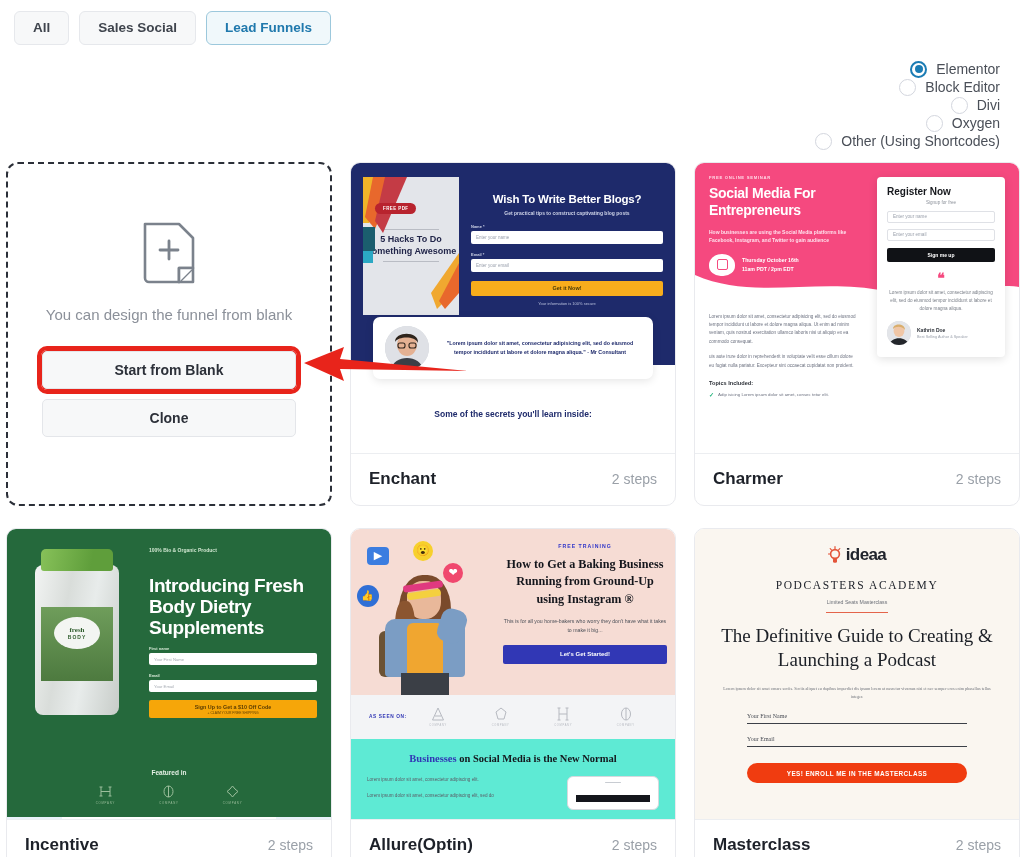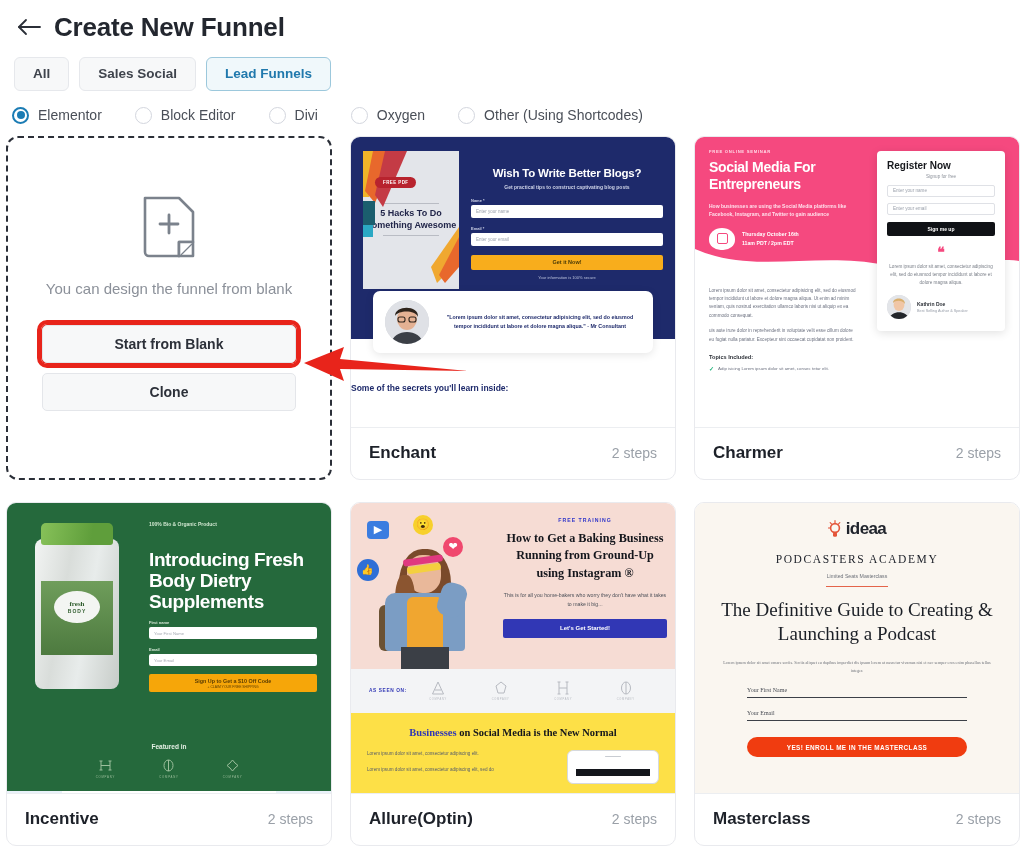--- a/index.html
+++ b/index.html
@@ -28,21 +28,21 @@
   .tab {
     border: 1px solid #e6e8ec; background: #f7f8f9; color: #3f444d;
     border-radius: 6px; font-size: 13.5px; font-weight: bold;
     padding: 9px 18px; cursor: pointer; line-height: 1; white-space: nowrap;
   }
   .tab.active {
     background: #f0f8fb; border: 1px solid #9cc8dc; color: #2079ad;
   }
 
   
-  .radios { display: flex; align-items: flex-end; padding: 16px 0 0 12px; gap: 9px; }
+  .radios { display: flex; align-items: flex-end; padding: 16px 0 0 12px; gap: 1px; flex-direction: column; }
   .radio-item { display: flex; align-items: center; cursor: pointer; margin-right: 24px; }
   .radio-dot {
     width: 17px; height: 17px; border-radius: 50%;
     border: 1.6px solid #d3d6de; background: #fff;
     display: inline-block; position: relative; flex: none;
   }
   .radio-item.checked .radio-dot { border: 2px solid #1b7cb4; }
   .radio-item.checked .radio-dot::after {
     content: ""; position: absolute; left: 50%; top: 50%;
     width: 8px; height: 8px; border-radius: 50%; background: #1b7cb4;
@@ -109,21 +109,21 @@
     color:#9aa0ad; display:flex; align-items:center; padding-left:5px; }
   .en-cta { background:#f8ad1c; height:15px; border-radius:2px; margin-top:9px; color:#4a3b07;
     font-size:5.5px; font-weight:bold; display:flex; align-items:center; justify-content:center; }
   .en-secure { color:#b9c0dc; font-size:4px; text-align:center; margin-top:5px; }
   .en-quotewrap { background:#1e2a6b; height:30px; position:relative; }
   .en-quote { position:absolute; left:22px; right:22px; top:-18px; background:#fff; border-radius:7px;
     box-shadow:0 2px 8px rgba(0,0,0,.10); padding:9px 12px; display:flex; align-items:center; gap:10px; }
   .en-ava { width:44px; height:44px; border-radius:50%; flex:none; overflow:hidden; position:relative;
     background:#cfd2d8; }
   .en-qtext { font-size:5.3px; color:#1e2a6b; font-weight:bold; line-height:1.55; text-align:center; }
-  .en-bottom { flex:1; background:#fff; display:flex; align-items:center; justify-content:flex-start; padding-top:12px;}
+  .en-bottom { flex:1; background:#fff; display:flex; align-items:center; justify-content:center; padding-top:12px;}
   .en-bt { font-size:8.5px; font-weight:bold; color:#1e2a6b; text-align:center; line-height:1.5; }
 
   
   .th-charmer { width:100%; height:100%; background:#fff; position:relative; overflow:hidden; }
   .ch-pink { position:absolute; left:0; right:0; top:0; height:132px; background:#f5497f; }
   .ch-wave { position:absolute; left:0; right:0; top:112px; height:28px; }
   .ch-left { position:absolute; left:14px; top:12px; width:150px; }
   .ch-eyebrow { color:#ffd9e6; font-size:4.2px; font-weight:bold; letter-spacing:.7px; }
   .ch-h1 { color:#fff; font-size:14px; font-weight:bold; line-height:1.25; margin-top:5px; letter-spacing:-.3px;}
   .ch-p { color:#ffe0ec; font-size:5px; line-height:1.6; margin-top:8px; font-weight:600;}
@@ -206,21 +206,21 @@
   .al-h1 { color:#14161c; font-size:12.2px; font-weight:bold; text-align:center; line-height:1.45; margin-top:7px;
     font-family:"Liberation Serif", serif; }
   .al-p { color:#4d5159; font-size:5.2px; text-align:center; line-height:1.75; margin-top:8px; }
   .al-btn { background:#3137b5; color:#fff; height:19px; border-radius:2px; margin-top:10px; font-size:6px;
     font-weight:bold; display:flex; align-items:center; justify-content:center; }
   .al-seen { background:#f3f4f6; height:44px; flex:none; display:flex; align-items:center; padding:0 18px; gap:0; }
   .al-seen-t { color:#3137b5; font-size:4.8px; font-weight:bold; letter-spacing:.6px; }
   .al-seen-logos { flex:1; display:flex; justify-content:space-around; align-items:center; }
   .al-sl { display:flex; flex-direction:column; align-items:center; color:#b6b9c0; }
   .al-sl span { font-size:2.6px; letter-spacing:.7px; margin-top:3px; }
-  .al-bottom { flex:1; background:#fde047; padding:14px 16px 0 16px; position:relative; overflow:hidden; }
+  .al-bottom { flex:1; background:#5eead4; padding:14px 16px 0 16px; position:relative; overflow:hidden; }
   .al-bh { text-align:center; font-size:10.5px; font-weight:bold; color:#14161c; font-family:"Liberation Serif", serif;}
   .al-bh em { color:#3137b5; font-style:normal; }
   .al-brow { display:flex; gap:12px; margin-top:12px; }
   .al-bl { flex:1; }
   .al-bl p { font-size:4.6px; color:#5b6069; margin:0 0 9px 0; line-height:1.6;}
   .al-phone { width:92px; height:34px; border:1.4px solid #d6d9de; border-radius:6px; background:#fff; position:relative; flex:none;}
   .al-phone::before{content:"";position:absolute;left:50%;top:5px;transform:translateX(-50%);width:16px;height:1.4px;background:#c8ccd2;border-radius:1px;}
   .al-phone-bar { position:absolute; left:8px; right:8px; top:18px; height:7px; background:#14161c; }
 
   
@@ -242,29 +242,20 @@
     display:flex; align-items:center; justify-content:center; font-size:6.4px; font-weight:bold; letter-spacing:.4px;}
 
   
   .arrow-anno { position:absolute; left:300px; top:339px; width:170px; height:50px; pointer-events:none; }
 </style>
 </head>
 <body>
 
 <div class="page">
 
-  <div class="header">
-    <div class="back-arrow">
-      <svg width="26" height="20" viewBox="0 0 26 20" aria-hidden="true">
-        <path d="M3 10 H24" stroke="#2b2f38" stroke-width="1.8" fill="none" stroke-linecap="round"></path>
-        <path d="M10 3 L3 10 L10 17" stroke="#2b2f38" stroke-width="1.8" fill="none" stroke-linecap="round" stroke-linejoin="round"></path>
-      </svg>
-    </div>
-    <div class="page-title">Create New Funnel</div>
-  </div>
 
   <div class="tabs">
     <button class="tab">All</button>
     <button class="tab">Sales Social</button>
     <button class="tab active">Lead Funnels</button>
   </div>
 
   <div class="radios">
     <label class="radio-item checked">
       <span class="radio-dot"></span>

